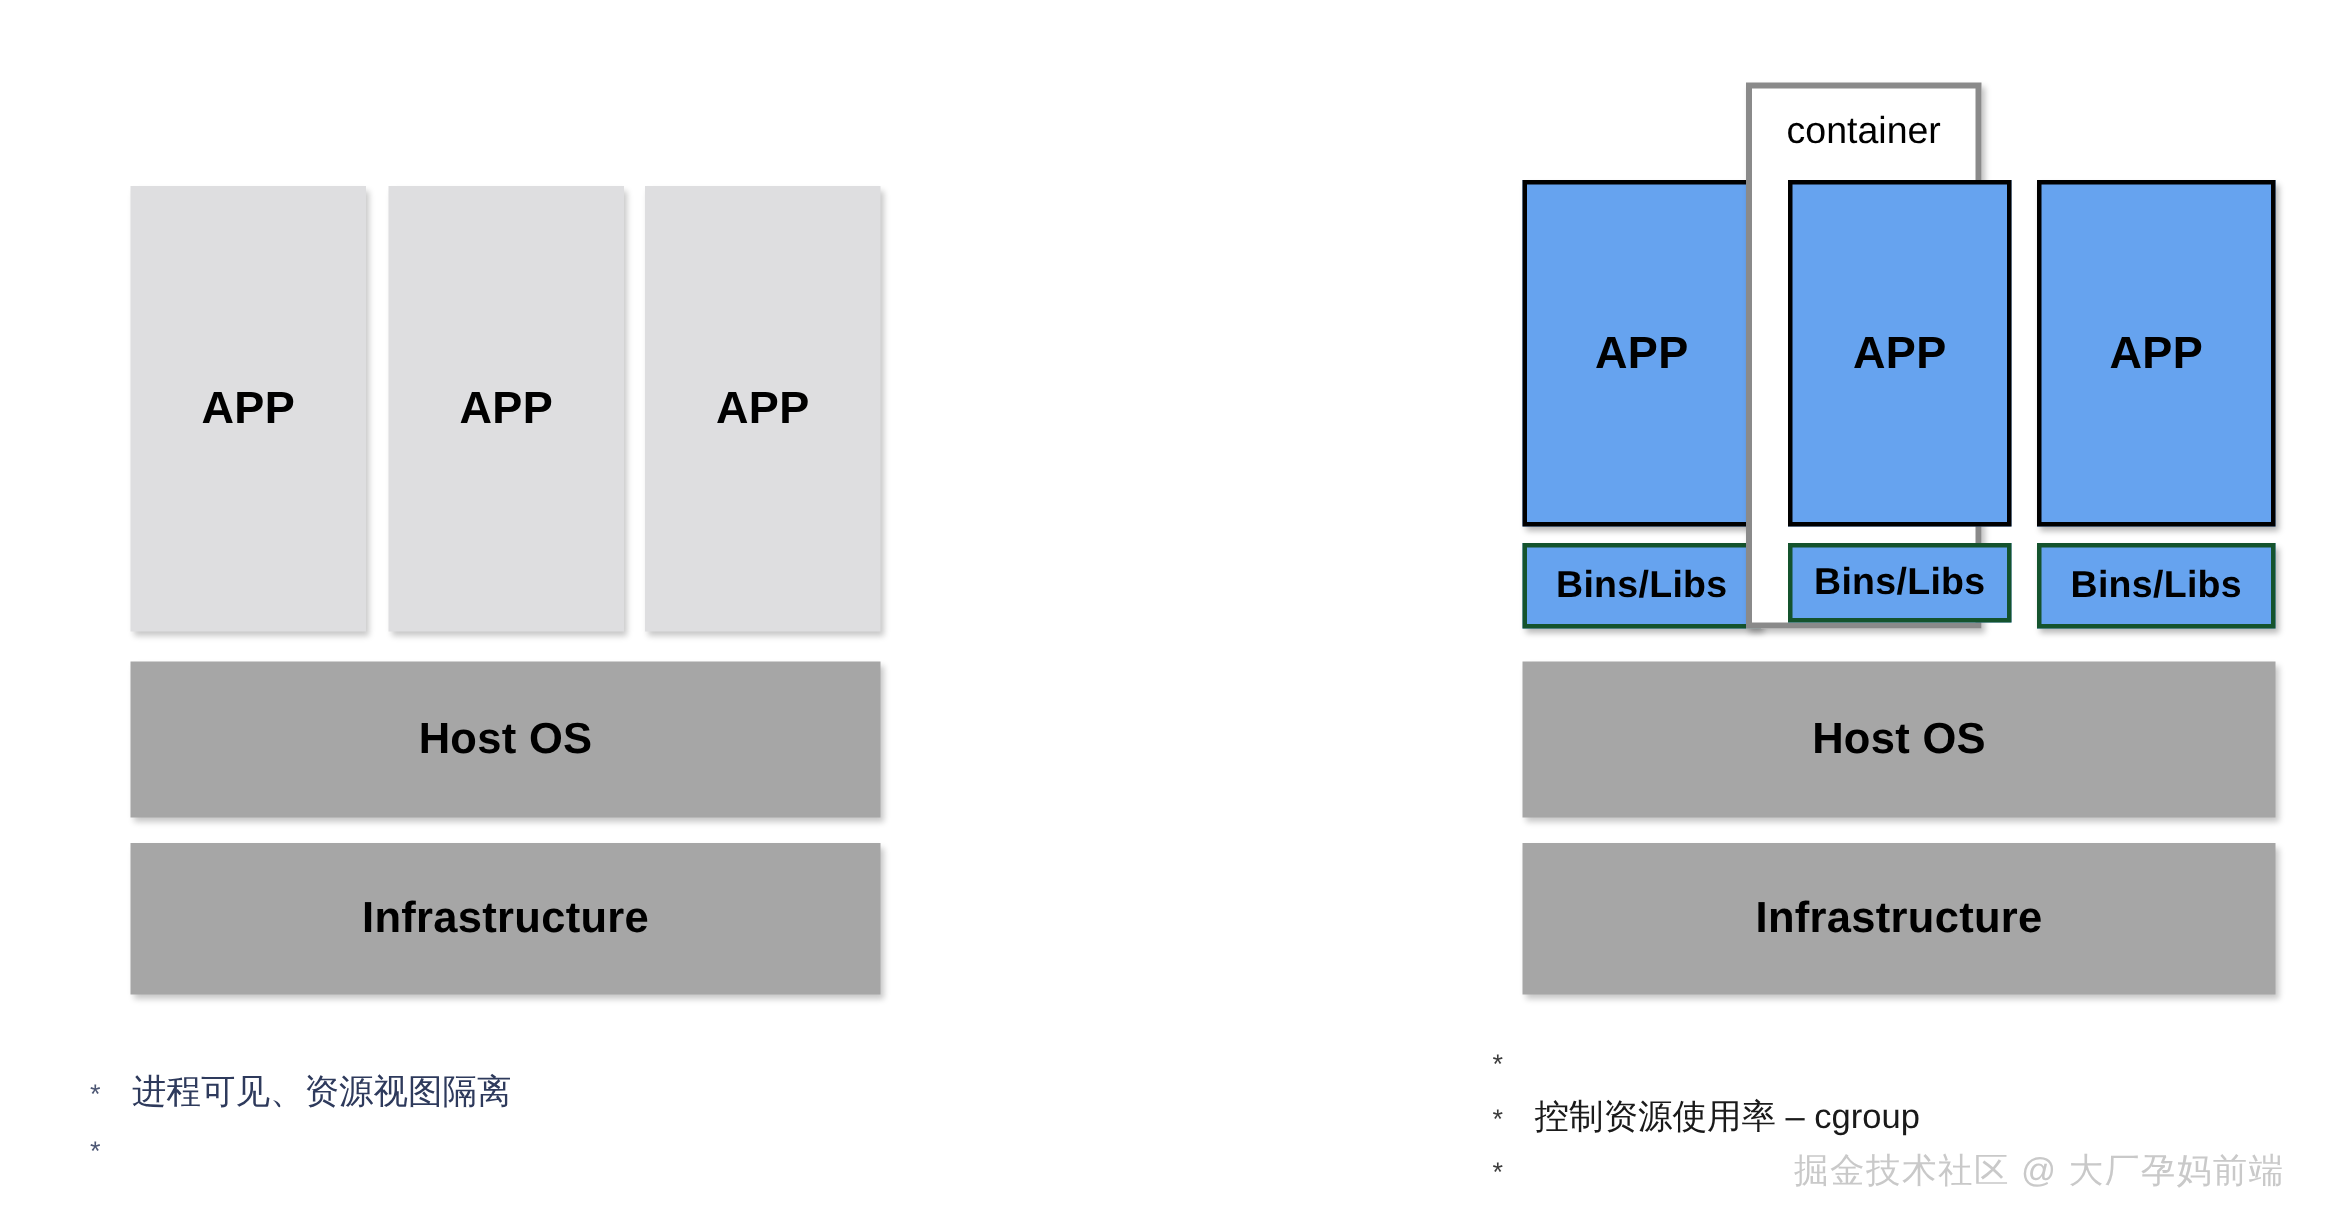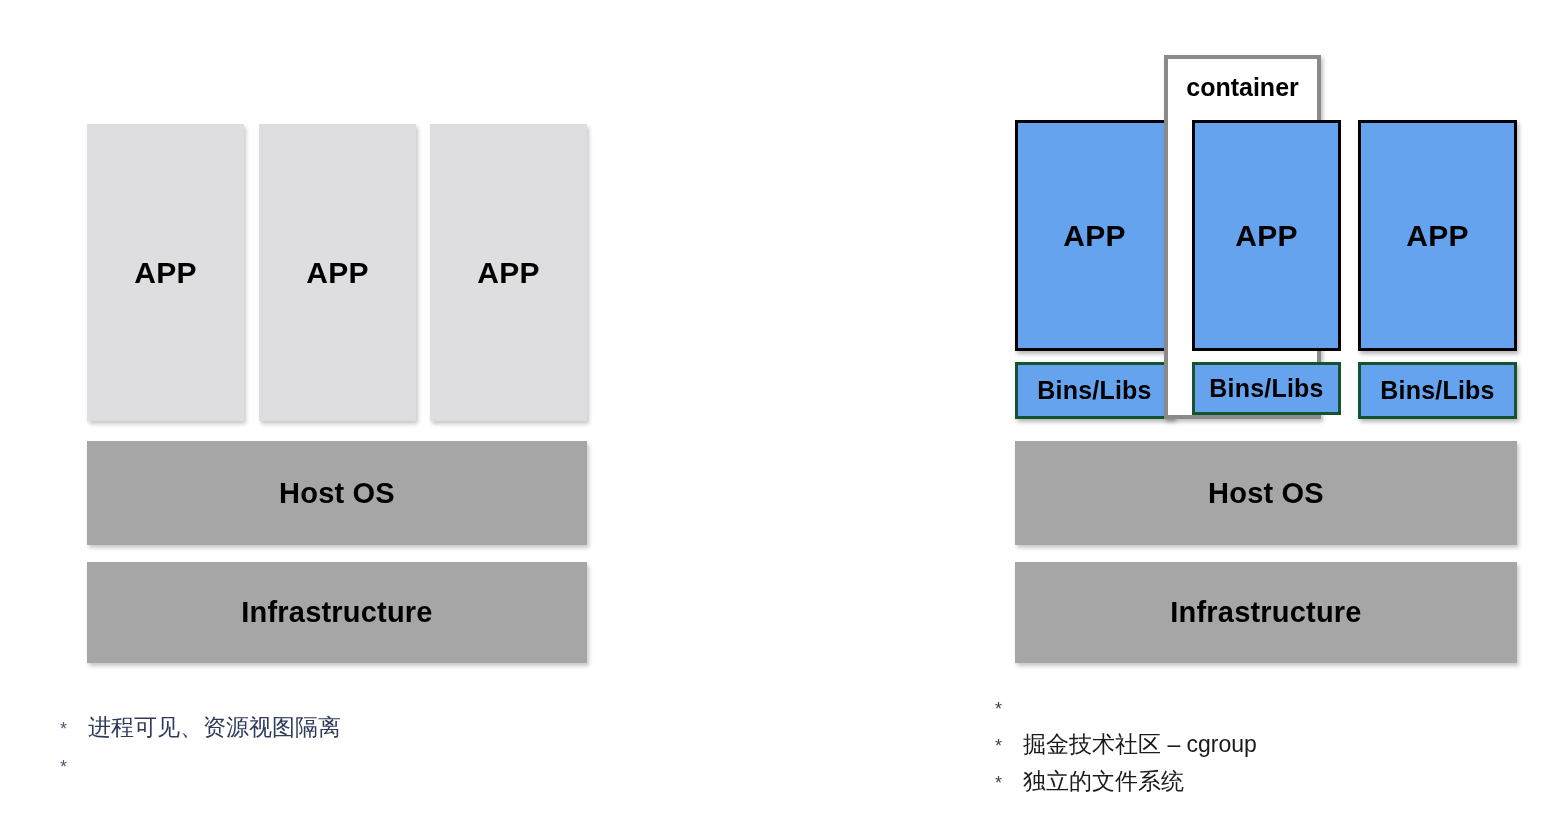--- a/index.html
+++ b/index.html
@@ -88,21 +88,21 @@
   .container-label {
     position: absolute;
     left: 1164px;
     top: 55px;
     width: 157px;
     height: 65px;
     display: flex;
     align-items: center;
     justify-content: center;
     font-size: 25px;
-    font-weight: bold;
+    font-weight: normal;
     color: #000000;
   }
   .app-blue.r2  { left: 1168px; top: 120px; width: 149px; height: 231px; border-width: 3px; box-shadow: none; }
   .binlib.r2    { left: 1168px; top: 362px; width: 149px; height: 53px; border-width: 3px; box-shadow: none; }
 
   
   .bullets { position: absolute; }
   .bullets.left  { left: 60px;  top: 708px; }
   .bullets.right { left: 995px; top: 692px; }
 
@@ -200,22 +200,22 @@
   <div class="box slab right-infra">
     <span>Infrastructure</span>
   </div>
 
   <div class="bullets right">
     <div class="bullet-row">
       <span class="bullet-mark">*</span>
     </div>
     <div class="bullet-row">
       <span class="bullet-mark">*</span>
-      <span class="bullet-text">掘金技术社区 – cgroup</span>
-    </div>
-    <div class="bullet-row">
-      <span class="bullet-mark">*</span>
-      <span class="bullet-text">独立的文件系统</span>
-    </div>
-  </div>
-
+      <span class="bullet-text">控制资源使用率 – cgroup</span>
+    </div>
+    <div class="bullet-row">
+      <span class="bullet-mark">*</span>
+    </div>
+  </div>
+
+  <div class="watermark">掘金技术社区 @ 大厂孕妈前端</div>
 
 </div>
 
 </body></html>

